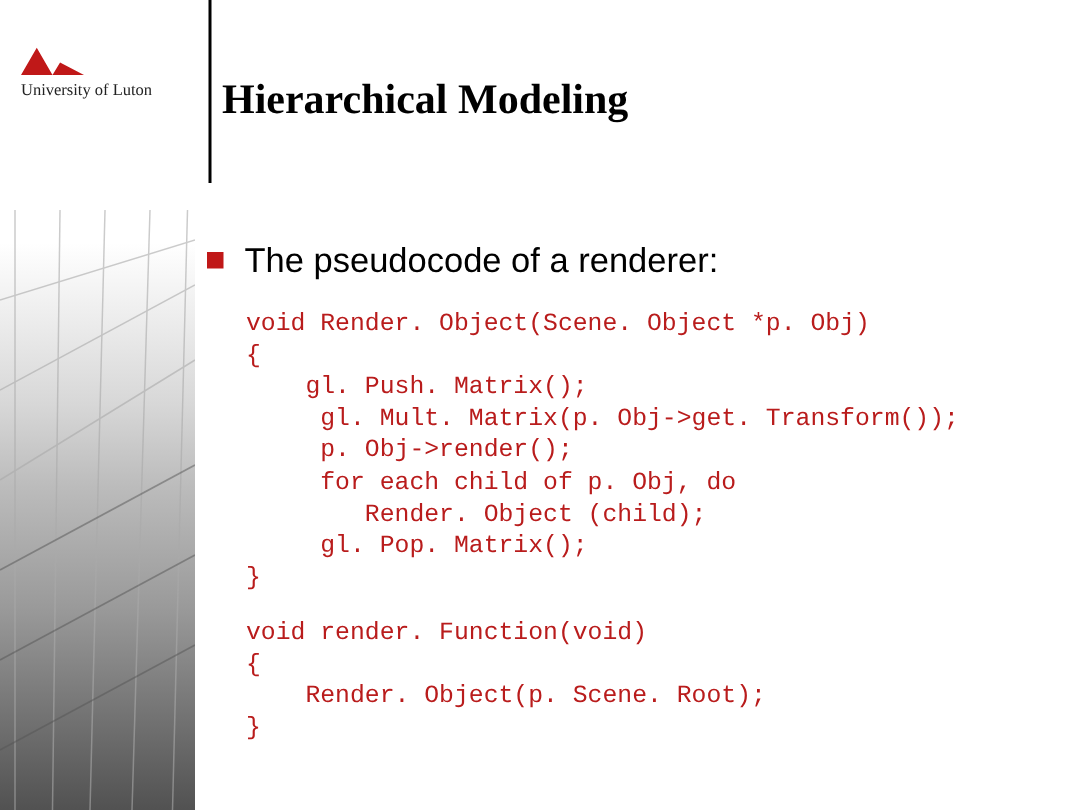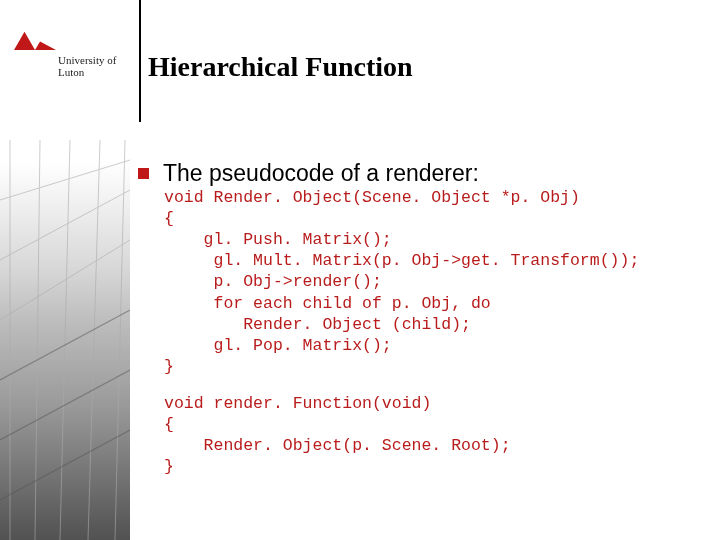--- a/index.html
+++ b/index.html
@@ -40,21 +40,20 @@
     width: 42px;
     height: 28px;
     background: #c01818;
     clip-path: polygon(0 100%, 25% 35%, 50% 100%, 62% 70%, 100% 100%);
   }
   .logo-text {
     font-family: "Times New Roman", serif;
     font-size: 11px;
     color: #222;
     margin-top: 4px;
-    margin-left: 44px;
   }
   .vline {
     position: absolute;
     left: 139px;
     top: 0;
     width: 2px;
     height: 122px;
     background: #000;
   }
   .title {
@@ -68,21 +67,21 @@
   }
   .content {
     position: absolute;
     left: 138px;
     top: 160px;
     width: 560px;
   }
   .bullet-row {
     display: flex;
     align-items: flex-start;
-    margin-bottom: 0;
+    margin-bottom: 18px;
   }
   .bullet {
     width: 11px;
     height: 11px;
     background: #c01818;
     margin-top: 8px;
     margin-right: 14px;
     flex-shrink: 0;
   }
   .bullet-text {
@@ -122,21 +121,21 @@
 </svg>
 
 <div class="logo">
   <div class="logo-mark"></div>
   <div class="logo-text">University of Luton</div>
 </div>
 
 <div class="vline"></div>
 
 <div class="title">
-  <span>Hierarchical Function</span><br>
+  <span>Hierarchical Modeling</span><br>
 </div>
 
 <div class="content">
   <div class="bullet-row">
     <div class="bullet"></div>
     <div class="bullet-text">The pseudocode of a renderer:</div>
   </div>
   <div class="code-block">void Render. Object(Scene. Object *p. Obj)
 {
     gl. Push. Matrix();

